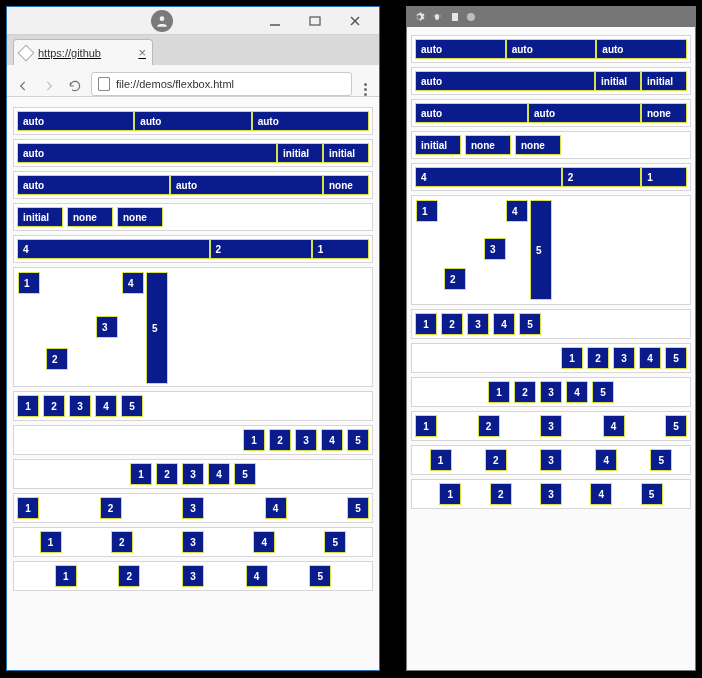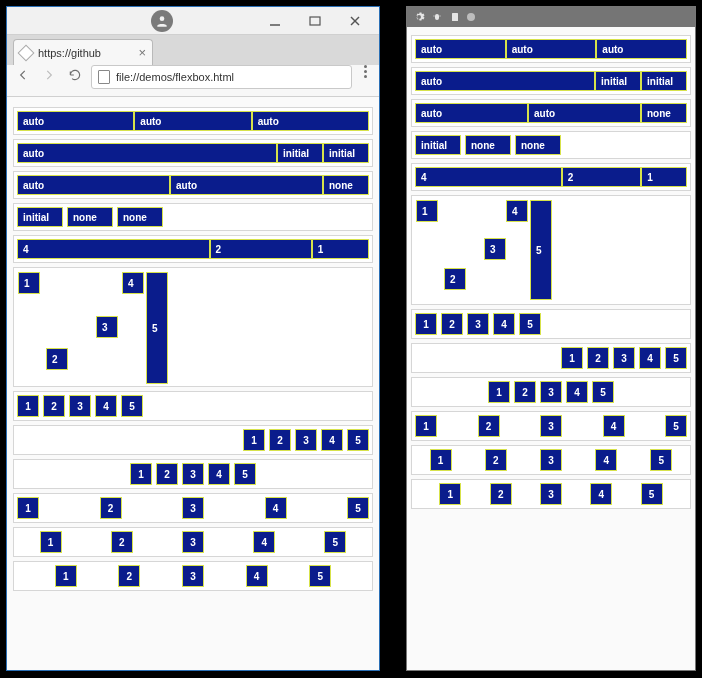--- a/index.html
+++ b/index.html
@@ -7,27 +7,27 @@
   .stage { position:relative; width:702px; height:678px; background:#000; }
 
   
   .chrome { position:absolute; left:6px; top:6px; width:374px; height:665px; background:#fff; border:1px solid #2a6fb5; display:flex; flex-direction:column; }
   .chrome .titlebar { height:28px; background:#f1f1f1; display:flex; align-items:center; justify-content:flex-end; padding:0 4px; border-bottom:1px solid #d0d0d0; }
   .tbtn { width:40px; height:22px; display:flex; align-items:center; justify-content:center; color:#555; }
   .tbtn svg { width:12px; height:12px; }
   .user-circle { width:22px; height:22px; border-radius:50%; background:#7a7a7a; display:flex; align-items:center; justify-content:center; margin-right:auto; margin-left:140px; }
   .user-circle svg { width:14px; height:14px; fill:#f1f1f1; }
 
-  .tabstrip { height:30px; background:#d9d9d9; display:flex; align-items:flex-end; padding-left:6px; }
+  .tabstrip { height:30px; background:#d9d9d9; display:flex; align-items:flex-end; padding-left:6px;text-decoration:underline; }
   .tab { height:26px; background:#f7f7f7; border:1px solid #b9b9b9; border-bottom:none; border-top-left-radius:4px; border-top-right-radius:4px; display:flex; align-items:center; padding:0 6px; gap:6px; min-width:140px; }
   .tab .favicon { width:12px; height:12px; border:1px solid #aaa; transform:rotate(45deg); background:#fff; }
   .tab .tabtitle { flex:1; white-space:nowrap; overflow:hidden; text-overflow:clip; color:#333; font-size:11px; }
   .tab .tabclose { color:#777; font-size:13px; line-height:1; }
 
-  .toolbar { height:32px; background:#f7f7f7; border-bottom:1px solid #d0d0d0; display:flex; align-items:flex-start; padding:0 6px; gap:6px; }
+  .toolbar { height:32px; background:#f7f7f7; border-bottom:1px solid #d0d0d0; display:flex; align-items:flex-end; padding:0 6px; gap:6px; }
   .nav-icon { width:20px; height:20px; display:flex; align-items:center; justify-content:center; color:#6f6f6f; }
   .nav-icon.disabled { color:#bdbdbd; }
   .nav-icon svg { width:14px; height:14px; }
   .omnibox { flex:1; height:24px; border:1px solid #c9c9c9; border-radius:3px; background:#fff; display:flex; align-items:center; padding:0 6px; gap:6px; color:#333; }
   .omnibox .page-icon { width:12px; height:14px; border:1px solid #888; border-radius:1px; }
   .menu-dots { display:flex; flex-direction:column; gap:2px; padding:0 6px; }
   .menu-dots span { width:3px; height:3px; background:#6f6f6f; border-radius:50%; }
 
   .viewport { flex:1; overflow:auto; background:#fafafa; padding:6px; }
 

